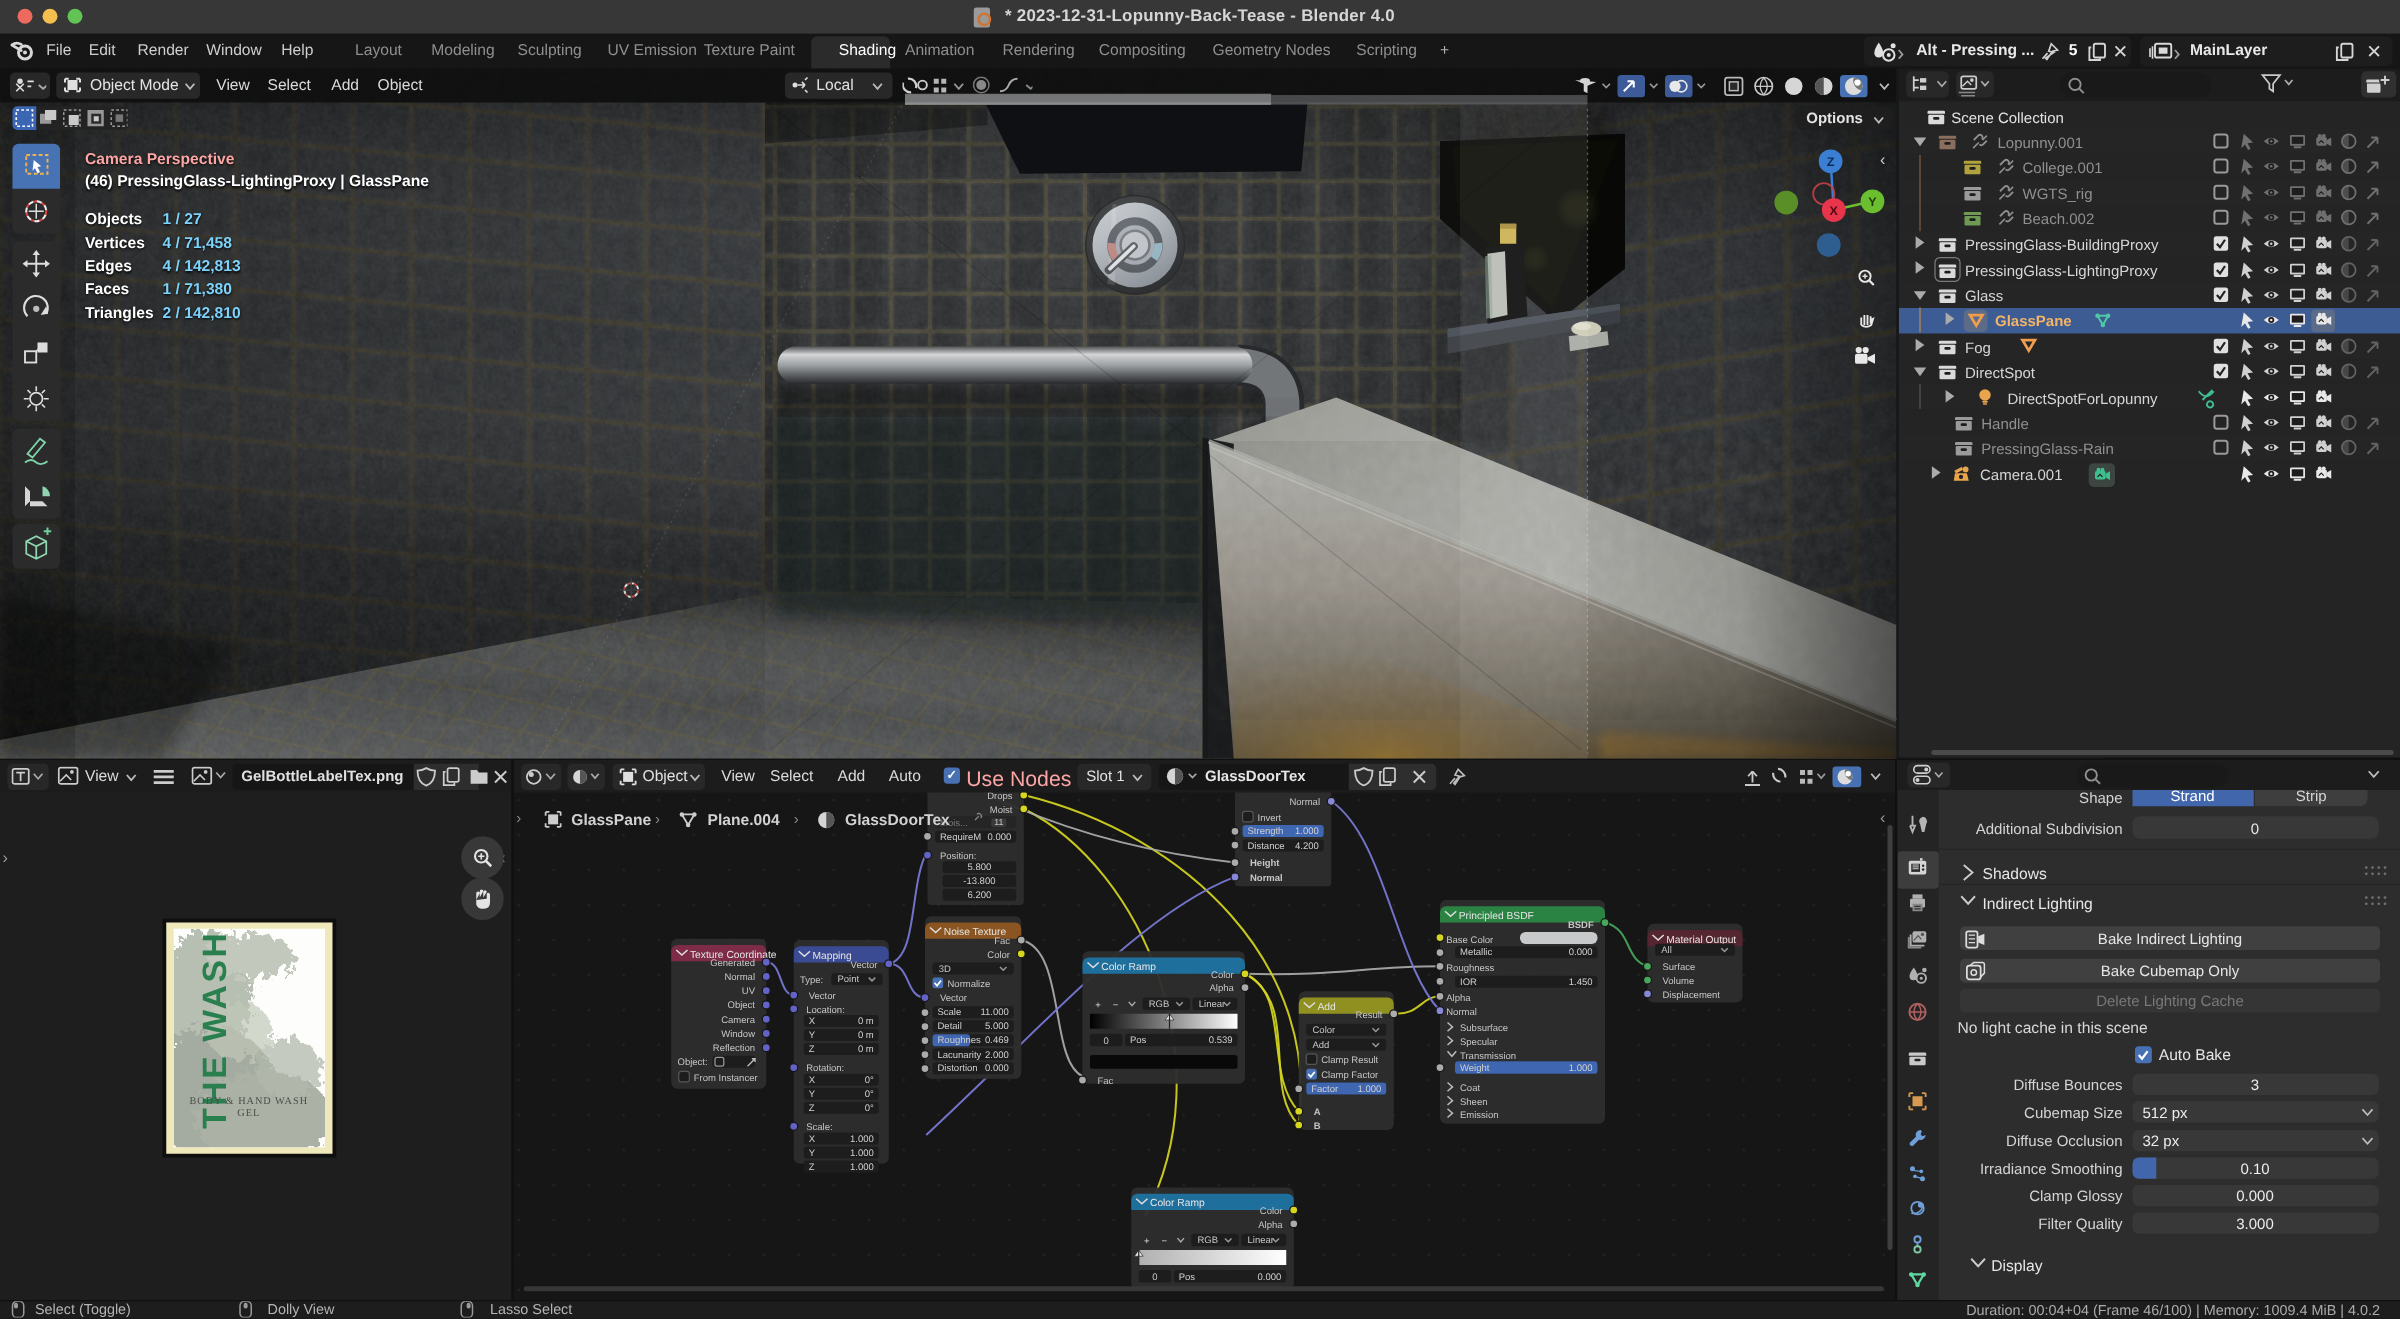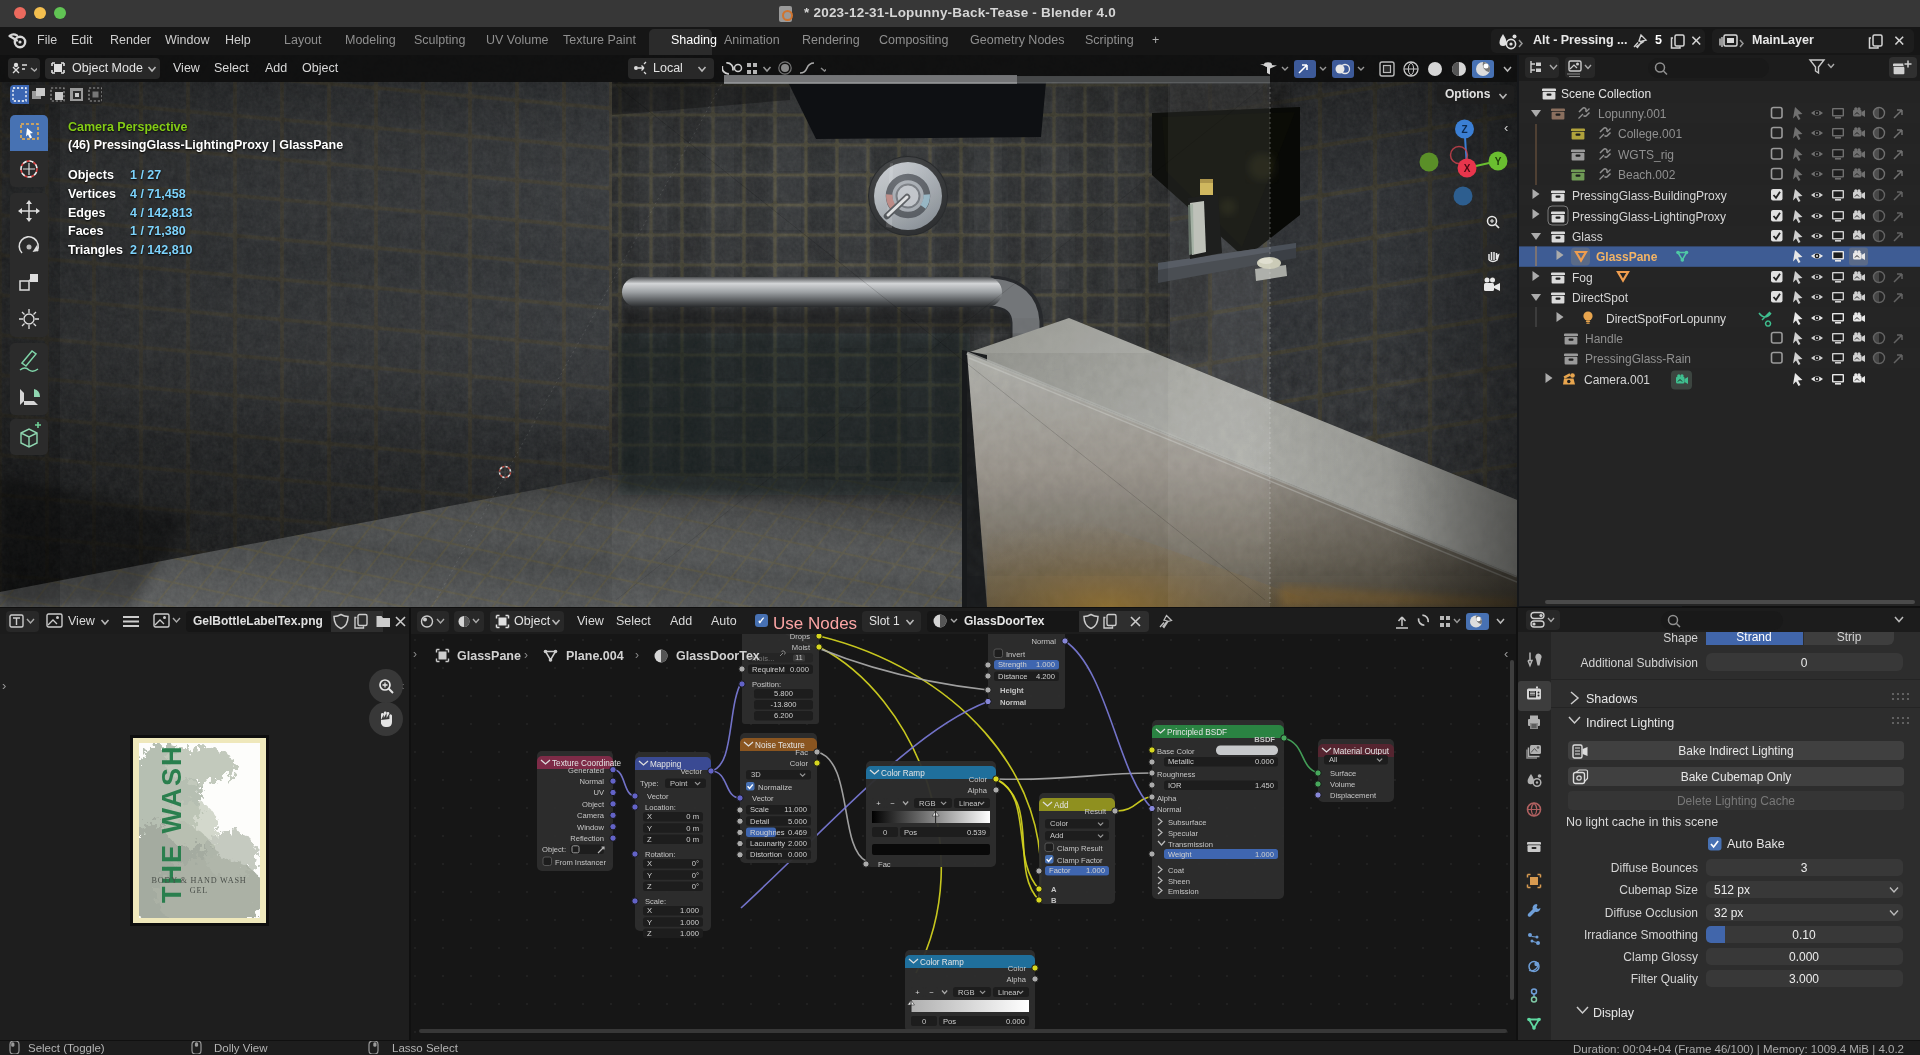--- a/index.html
+++ b/index.html
@@ -48,21 +48,21 @@
     <path d="M1.5 5 L9 9.5 M1.5 5 Q5 2.2 9 4.5" stroke="#d8d8d8" stroke-width="2.2" fill="none" stroke-linecap="round"></path>
   </svg>
 <div class="abs menu txt" style="left:37px">File</div>
 <div class="abs menu txt" style="left:71px">Edit</div>
 <div class="abs menu txt" style="left:110px">Render</div>
 <div class="abs menu txt" style="left:165px">Window</div>
 <div class="abs menu txt" style="left:225px">Help</div>
 <div class="abs wtab txt" style="left:284px">Layout</div>
 <div class="abs wtab txt" style="left:345px">Modeling</div>
 <div class="abs wtab txt" style="left:414px">Sculpting</div>
-<div class="abs wtab txt" style="left:486px">UV Volume</div>
+<div class="abs wtab txt" style="left:486px">UV Emission</div>
 <div class="abs wtab txt" style="left:563px">Texture Paint</div>
 <div class="abs wtab act txt" style="left:671px">Shading</div>
 <div class="abs wtab txt" style="left:724px">Animation</div>
 <div class="abs wtab txt" style="left:802px">Rendering</div>
 <div class="abs wtab txt" style="left:879px">Compositing</div>
 <div class="abs wtab txt" style="left:970px">Geometry Nodes</div>
 <div class="abs wtab txt" style="left:1085px">Scripting</div>
 <div class="abs wtab txt" style="left:1152px;color:#b0b0b0">+</div>
 
 <div class="abs wbtn" style="left:1491px;top:29px;width:214px;height:24px;background:#1d1d1d;border-radius:5px"></div>
@@ -473,21 +473,21 @@
 <g transform="translate(0,264)">
         <path d="M10 26 V10 l4 4 v12z M10 26 h18 l-4-4 H14" fill="#e8e8e8" opacity=".9"></path>
         <path d="M24 10 a8 8 0 0 1 6 8 h-6z" fill="#8fd6b0"></path>
       </g>
 <g transform="translate(0,304)">
         <path d="M11 14 l8-4 8 4 v10 l-8 4 -8-4z M11 14 l8 4 8-4 M19 18 v10" fill="none" stroke="#8fd6b0" stroke-width="1.4"></path>
         <path d="M25 6 h6 M28 3 v6" stroke="#6fcf97" stroke-width="1.6"></path>
       </g>
 </svg>
 
-<div class="abs txt" style="left:68px;top:65px;color:#84cc16;font-size:12.5px;font-weight:bold;text-shadow:0 1px 2px #000">Camera Perspective</div>
+<div class="abs txt" style="left:68px;top:65px;color:#fca5a5;font-size:12.5px;font-weight:bold;text-shadow:0 1px 2px #000">Camera Perspective</div>
 <div class="abs txt" style="left:68px;top:83px;color:#fff;font-size:12.5px;font-weight:bold;text-shadow:0 1px 2px #000">(46) PressingGlass-LightingProxy | GlassPane</div>
 <div class="abs" style="left:68px;top:111px;color:#fff;font-size:12.5px;font-weight:bold;text-shadow:0 1px 2px #000;line-height:18.8px">Objects<br>Vertices<br>Edges<br>Faces<br>Triangles</div>
 <div class="abs" style="left:130px;top:111px;color:#7dd3fc;font-size:12.5px;font-weight:bold;text-shadow:0 1px 2px #000;line-height:18.8px">1 / 27<br>4 / 71,458<br>4 / 142,813<br>1 / 71,380<br>2 / 142,810</div>
 
 <div class="abs wbtn" style="left:1437px;top:30px;width:77px;height:19px;background:rgba(30,30,30,.85)"></div>
 <div class="abs txt" style="left:1445px;top:32px;color:#e2e2e2;font-size:12px;font-weight:bold">Options</div>
 <svg class="abs" style="left:1498px;top:37px" width="10" height="8" viewBox="0 0 10 8">
       <path d="M1.5 2 L5 6 L8.5 2" stroke="#bbb" stroke-width="1.5" fill="none"></path>
     </svg>
 

